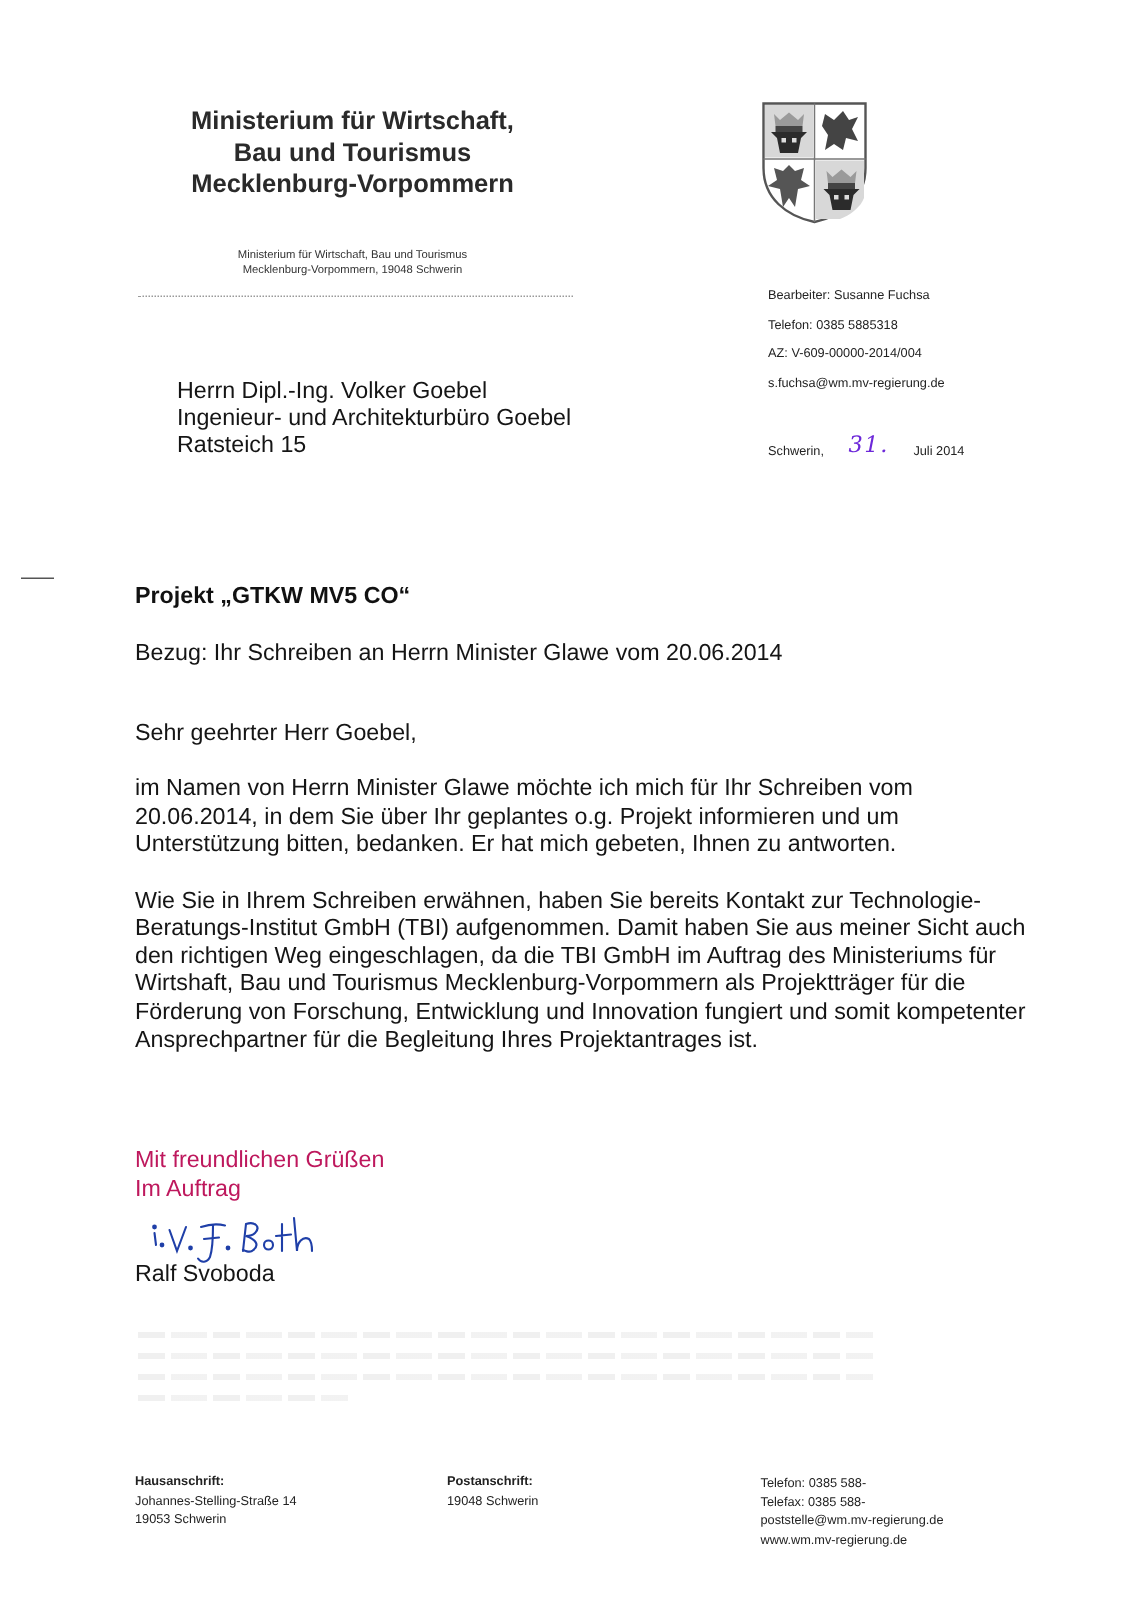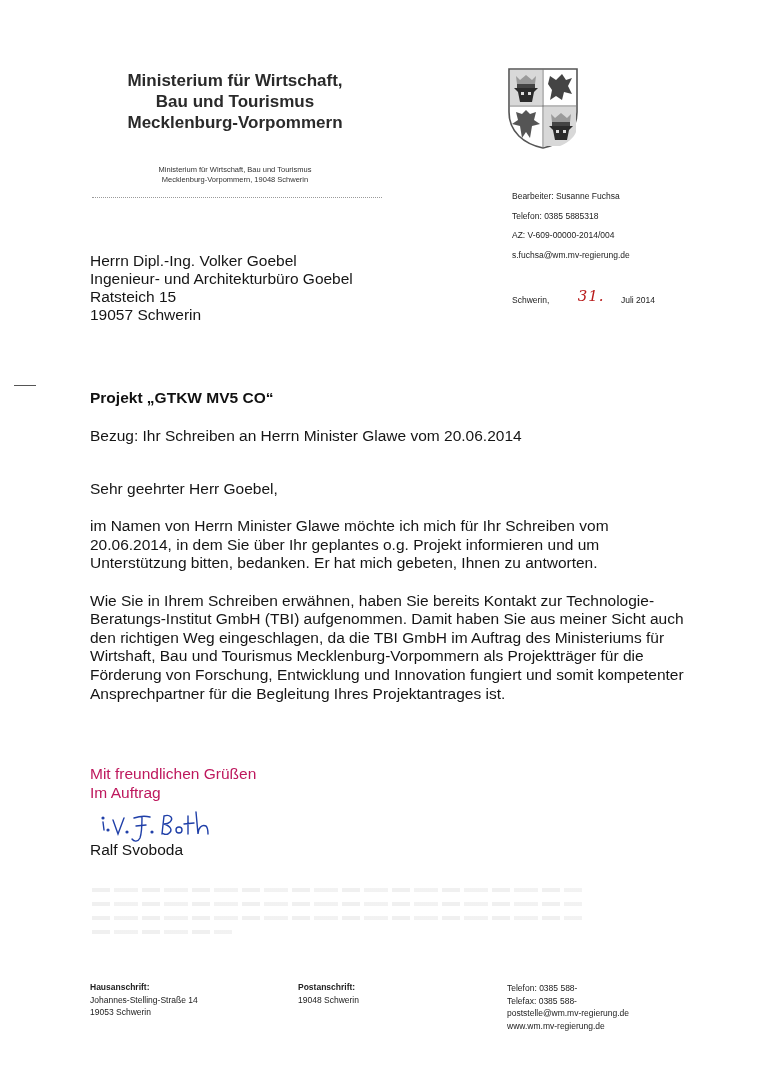--- a/index.html
+++ b/index.html
@@ -40,31 +40,31 @@
     }
     .contact div { height: 19.5px; white-space: nowrap; }
     .date-line {
       left: 512px; top: 289px;
       font-size: 8.5px; color: #222; white-space: nowrap;
     }
     .date-hand {
       display: inline-block;
       font-family: "DejaVu Serif", serif;
       font-style: italic;
-      color: #b91c1c;
+      color: #6d28d9;
       font-size: 15px;
-      margin: 0 14px 0 26px;
+      margin: 0 14px 0 14px;
       position: relative; top: -2px;
       letter-spacing: 1px;
     }
     .recipient {
       left: 90px; top: 252px;
       font-size: 15.5px; line-height: 18px; color: #151515;
     }
-    .recipient div { white-space: nowrap; }
+    .recipient div { white-space: nowrap; margin-left: 28px; }
     .margin-mark {
       left: 14px; top: 385px; width: 22px; height: 0;
       border-top: 1px solid #555;
     }
     .subject {
       left: 90px; top: 389px;
       font-size: 15.5px; font-weight: bold; color: #111;
       white-space: nowrap;
     }
     .reference {
@@ -162,21 +162,20 @@
 <div class="abs date-line">
   <span>Schwerin,</span>
   <span class="date-hand">31.</span>
   <span>Juli 2014</span>
 </div>
 
 <div class="abs recipient">
   <div>Herrn Dipl.-Ing. Volker Goebel</div>
   <div>Ingenieur- und Architekturbüro Goebel</div>
   <div>Ratsteich 15</div>
-  <div>19057 Schwerin</div>
 </div>
 
 <div class="abs margin-mark"></div>
 
 <div class="abs subject">Projekt „GTKW MV5 CO“</div>
 <div class="abs reference">Bezug: Ihr Schreiben an Herrn Minister Glawe vom 20.06.2014</div>
 
 <div class="abs body-text">
   <p>Sehr geehrter Herr Goebel,</p>
   <p>

